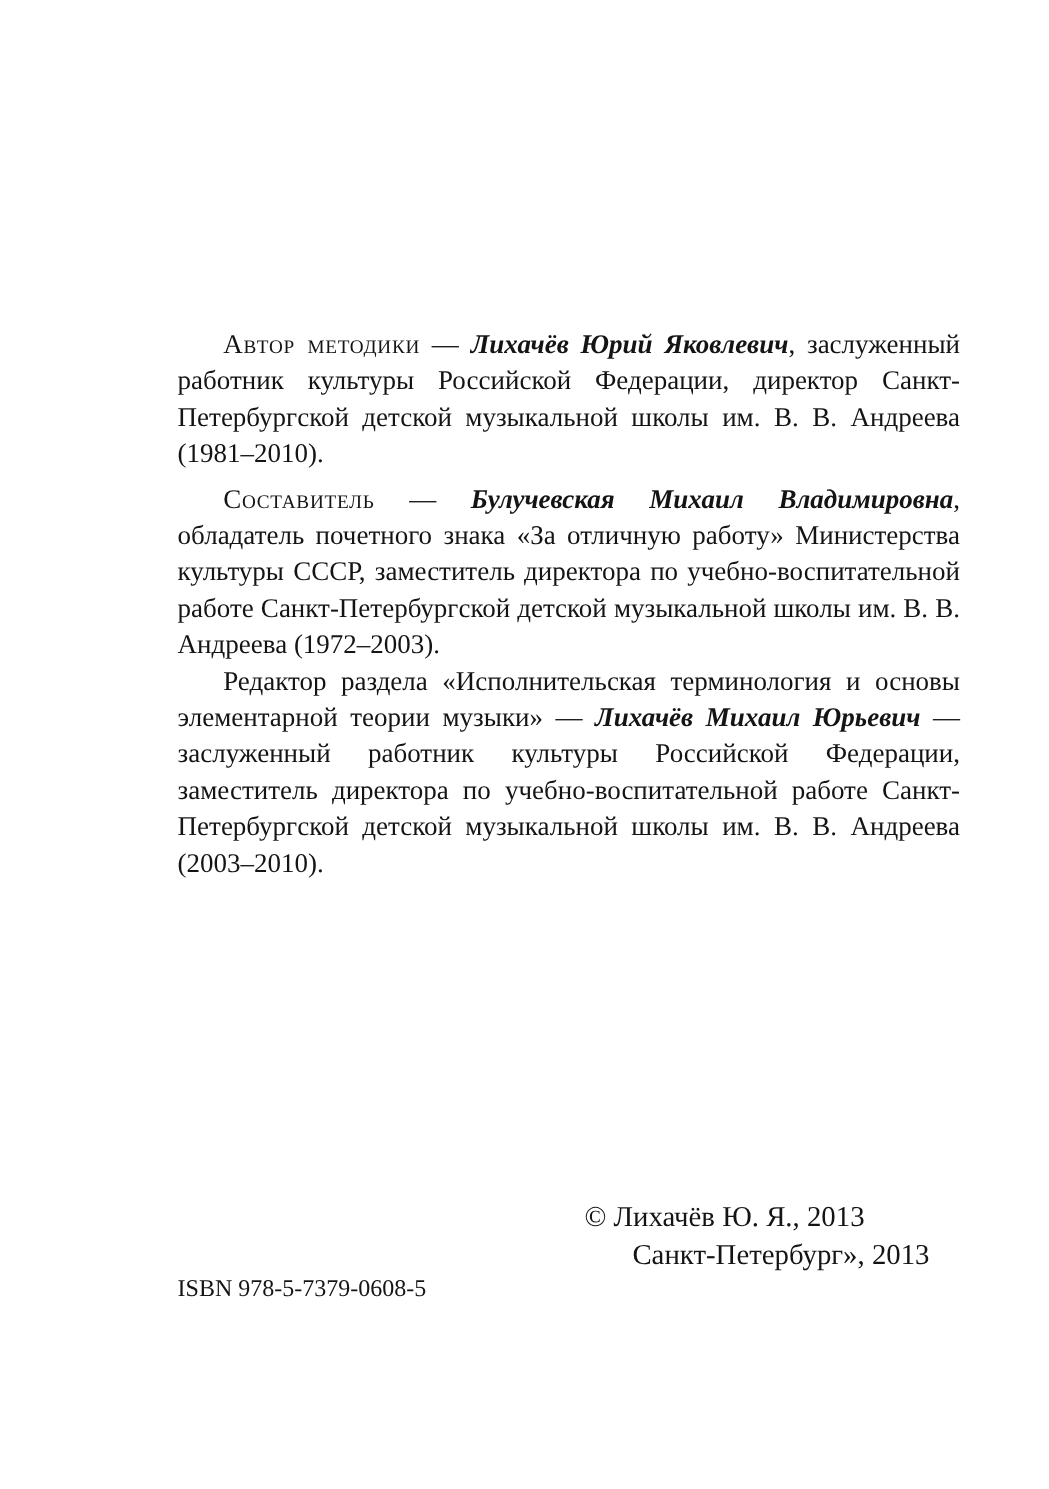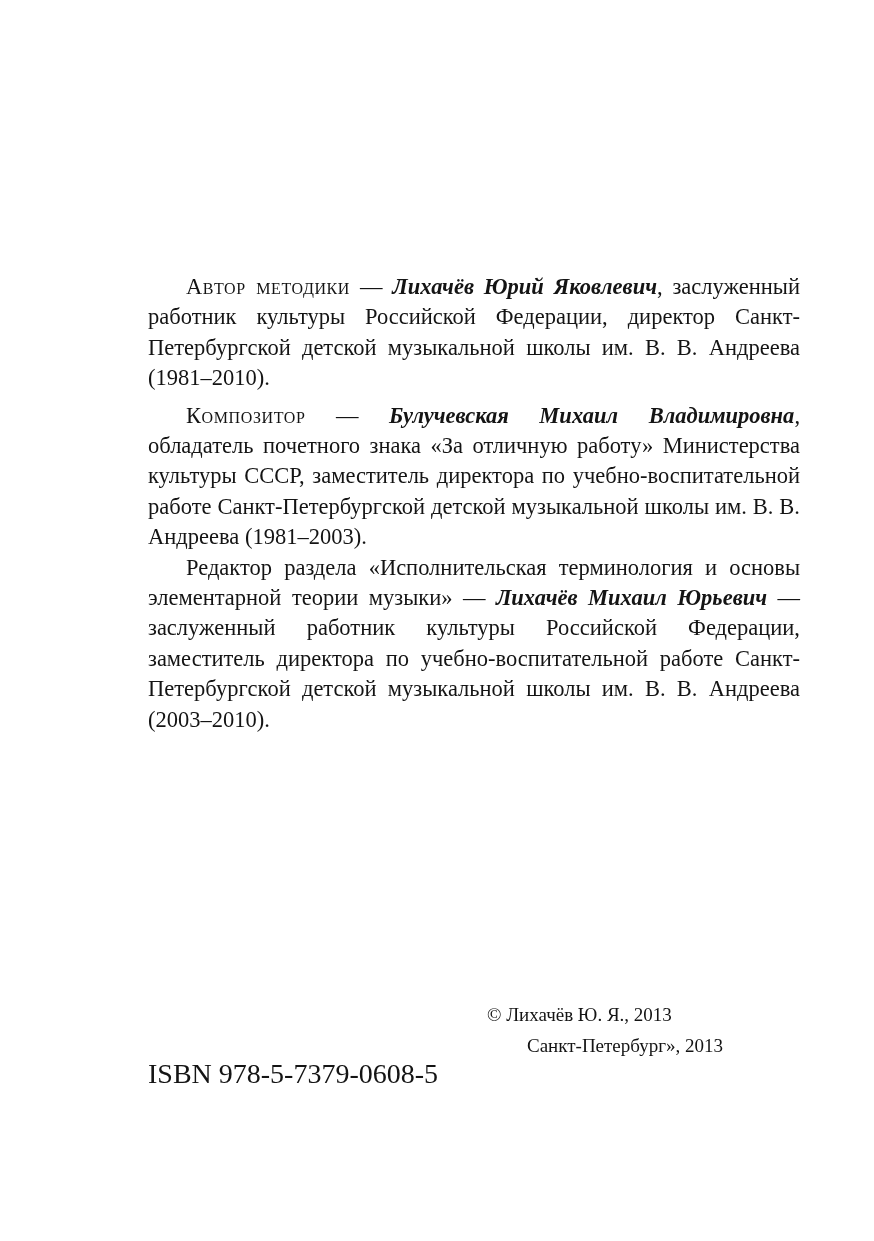--- a/index.html
+++ b/index.html
@@ -37,51 +37,51 @@
     letter-spacing: 0.6px;
   }
   .bold-italic-name {
     font-weight: bold;
     font-style: italic;
   }
   .imprint-copyright {
     position: absolute;
     left: 487px;
     top: 1000px;
-    font-size: 19px;
+    font-size: 24px;
     line-height: 30.5px;
     text-align: left;
     white-space: nowrap;
   }
   .copyright-wrap-line {
     padding-left: 40px;
     text-align: center;
   }
   .imprint-isbn {
     position: absolute;
     left: 148px;
     top: 1059px;
-    font-size: 28px;
+    font-size: 20px;
     line-height: 30px;
     white-space: nowrap;
   }
 </style>
 </head>
 <body>
 
 <div class="page">
 
   <div class="text-block">
 
     <p class="gap-after">
       <span class="smallcaps">Автор методики</span><span> — </span><span class="bold-italic-name">Лихачёв Юрий Яковлевич</span><span>, заслуженный работник культуры Российской Федерации, директор Санкт-Петербургской детской музыкальной школы им. В. В. Андреева (1981–2010).</span>
     </p>
 
     <p>
-      <span class="smallcaps">Композитор</span><span> — </span><span class="bold-italic-name">Булучевская Михаил Владимировна</span><span>, обладатель почетного знака «За отличную работу» Министерства культуры СССР, заместитель директора по учебно-воспитательной работе Санкт-Петербургской детской музыкальной школы им. В. В. Андреева (1981–2003).</span>
+      <span class="smallcaps">Составитель</span><span> — </span><span class="bold-italic-name">Булучевская Михаил Владимировна</span><span>, обладатель почетного знака «За отличную работу» Министерства культуры СССР, заместитель директора по учебно-воспитательной работе Санкт-Петербургской детской музыкальной школы им. В. В. Андреева (1972–2003).</span>
     </p>
 
     <p>
       <span>Редактор раздела «Исполнительская терминология и основы элементарной теории музыки» — </span><span class="bold-italic-name">Лихачёв Михаил Юрьевич</span><span> — заслуженный работник культуры Российской Федерации, заместитель директора по учебно-воспитательной работе Санкт-Петербургской детской музыкальной школы им. В. В. Андреева (2003–2010).</span>
     </p>
 
   </div>
 
   <div class="imprint-copyright">
     <div>© Лихачёв Ю. Я., 2013</div>

